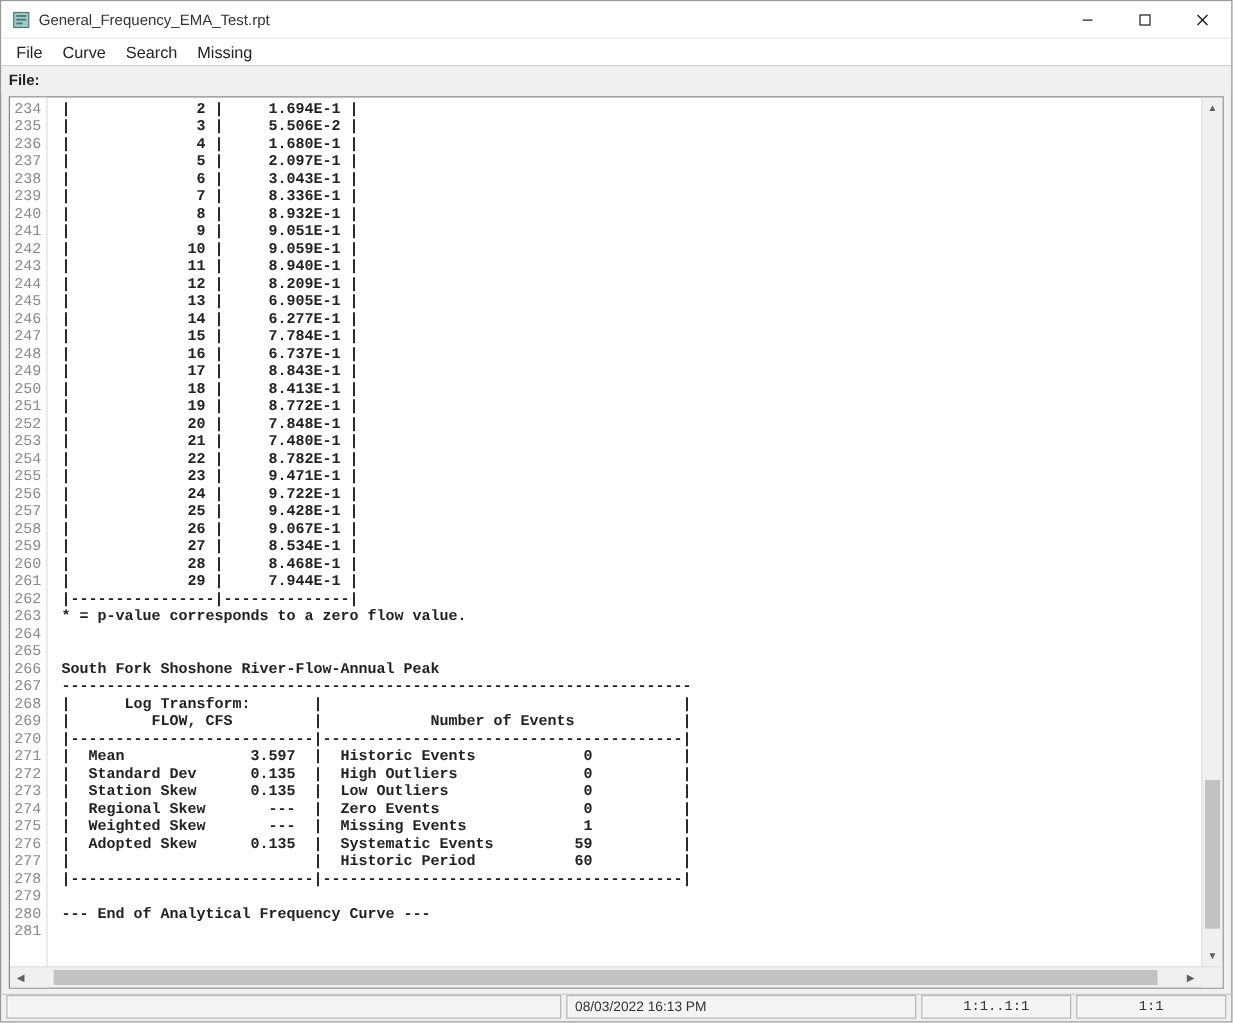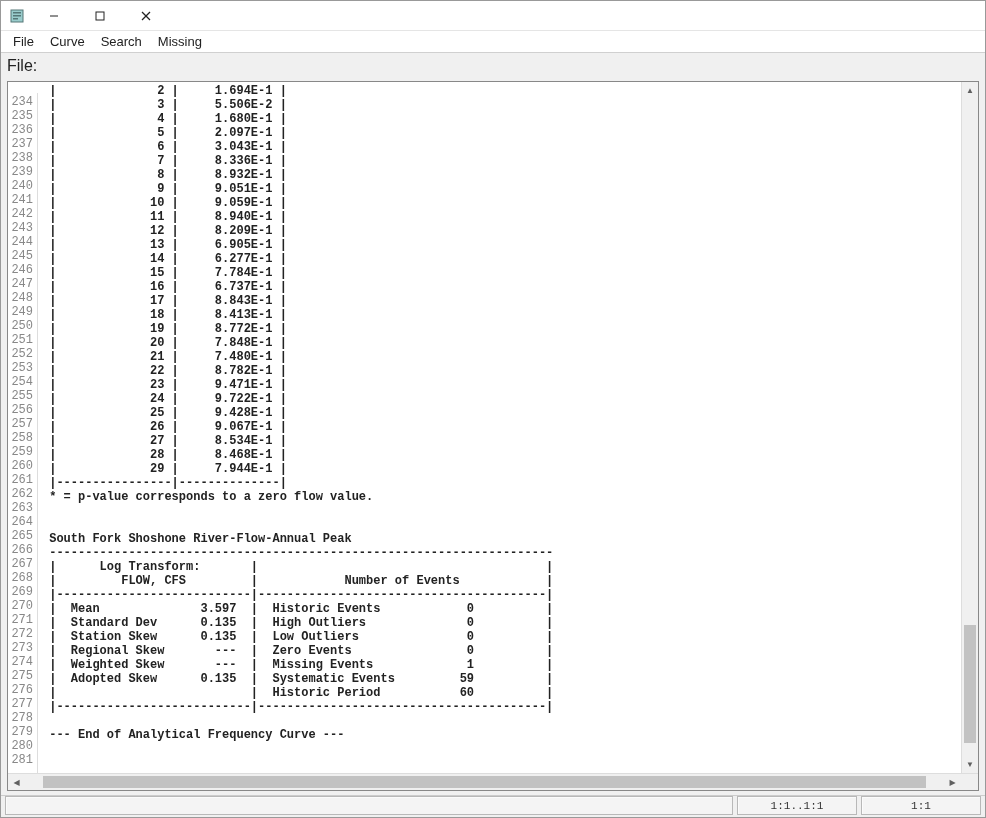--- a/index.html
+++ b/index.html
@@ -49,21 +49,21 @@
     font-size: 13px;
     color: #222;
   }
   .filerow {
     display: flex;
     align-items: center;
     padding: 4px 6px;
     background: #f0f0f0;
     gap: 6px;
   }
-  .filerow label { font-size: 16px; color: #222; }
+  .filerow label { font-size: 12px; color: #222; font-weight: bold; }
   .filerow input {
     flex: 1;
     font-size: 12px;
     padding: 2px 4px;
     background: #f4f4f4;
     border: 1px solid #aaa;
     color: #333;
     box-shadow: inset 1px 1px 0 rgba(0,0,0,0.06);
   }
   .editor-wrap {
@@ -87,21 +87,20 @@
   }
   .gutter {
     background: #fff;
     color: #888;
     text-align: right;
     padding: 2px 4px 2px 2px;
     border-right: 1px solid #ddd;
     white-space: pre;
     user-select: none;
     min-width: 30px;
-    margin-top: 11px;
   }
   .content {
     flex: 1;
     white-space: pre;
     padding: 2px 4px;
     overflow: hidden;
     position: relative;
     font-weight: bold;
   }
   .scroll-v {
@@ -176,20 +175,21 @@
 
 <div class="titlebar">
   <span class="icon">
     <svg width="14" height="14" viewBox="0 0 14 14">
         <rect x="1" y="1" width="12" height="12" fill="#9cc" stroke="#577" stroke-width="1"></rect>
         <rect x="3" y="3" width="8" height="1.5" fill="#577"></rect>
         <rect x="3" y="6" width="8" height="1.5" fill="#577"></rect>
         <rect x="3" y="9" width="5" height="1.5" fill="#577"></rect>
       </svg>
   </span>
+  <span class="title">General_Frequency_EMA_Test.rpt</span>
   <div class="winbtns">
     <div class="winbtn">
       <svg width="10" height="10">
           <line x1="1" y1="5" x2="9" y2="5" stroke="currentColor" stroke-width="1"></line>
         </svg>
     </div>
     <div class="winbtn">
       <svg width="10" height="10">
           <rect x="1" y="1" width="8" height="8" fill="none" stroke="currentColor" stroke-width="1"></rect>
         </svg>
@@ -327,15 +327,16 @@
     <div class="track">
       <div class="thumb" id="hthumb" style="left: 2%; width: 96%;"></div>
     </div>
     <div class="sbtn">▶</div>
     <div class="corner"></div>
   </div>
 </div>
 
 <div class="statusbar">
   <div class="statuscell flex"></div>
+  <div class="statuscell fixed">08/03/2022 16:13 PM</div>
   <div class="statuscell small">1:1..1:1</div>
   <div class="statuscell small">1:1</div>
 </div>
 
 </body></html>

